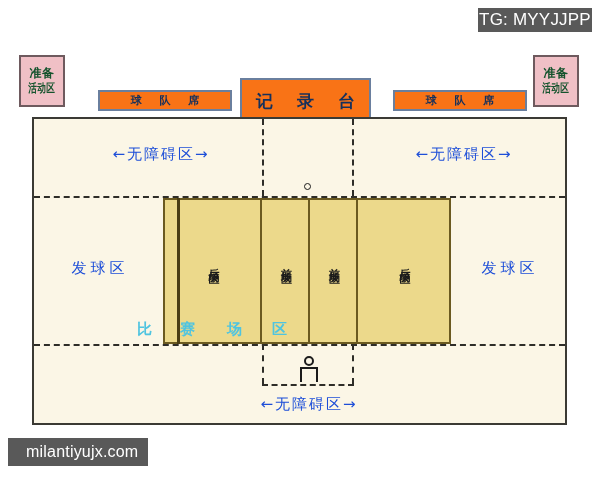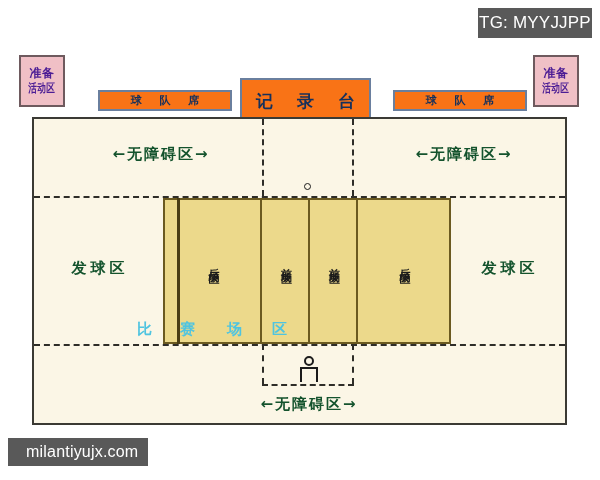--- a/index.html
+++ b/index.html
@@ -26,21 +26,21 @@
     background: #595959;
     color: #ffffff;
     font-family: "Liberation Sans", sans-serif;
     display: flex;
     align-items: center;
     justify-content: center;
     letter-spacing: 0.2px;
   }
   #tg-badge {
     left: 478px; top: 8px;
-    width: 114px; height: 30px;
+    width: 114px; height: 24px;
     font-size: 17px;
   }
   #site-badge {
     left: 8px; top: 438px;
     width: 140px; height: 28px;
     font-size: 16px;
     justify-content: flex-start;
     padding-left: 18px;
     box-sizing: border-box;
   }
@@ -49,21 +49,21 @@
   .warmup {
     position: absolute;
     width: 46px; height: 52px;
     background: #f0c0c6;
     border: 2px solid #6e5a5e;
     box-sizing: border-box;
     display: flex;
     flex-direction: column;
     align-items: center;
     justify-content: center;
-    color: #4c1d95;
+    color: #14532d;
     font-size: 12px;
     line-height: 1.25;
     letter-spacing: 0.5px;
     font-family: "DejaVu Sans", sans-serif;
     font-weight: 600;
     text-align: right;
   }
   .warmup .l2 { transform: scaleX(0.72); }
   #warmup-left  { left: 19px;  top: 55px; }
   #warmup-right { left: 533px; top: 55px; }
@@ -187,23 +187,23 @@
     top: 201px;
   }
   #cyan-1 { left: 103px; }
   #cyan-2 { left: 146px; }
   #cyan-3 { left: 193px; }
   #cyan-4 { left: 238px; }
 
   
   .zone-text {
     position: absolute;
-    color: #14532d;
-    font-family: "DejaVu Sans", sans-serif;
-    font-weight: 700;
+    color: #1d4ed8;
+    font-family: "DejaVu Sans", sans-serif;
+    font-weight: 400;
     white-space: nowrap;
   }
   #label-free-top {
     left: 32px; top: 26px;
     width: 190px;
     text-align: center;
     font-size: 15px;
     letter-spacing: 2px;
   }
   #label-sub-zone {

